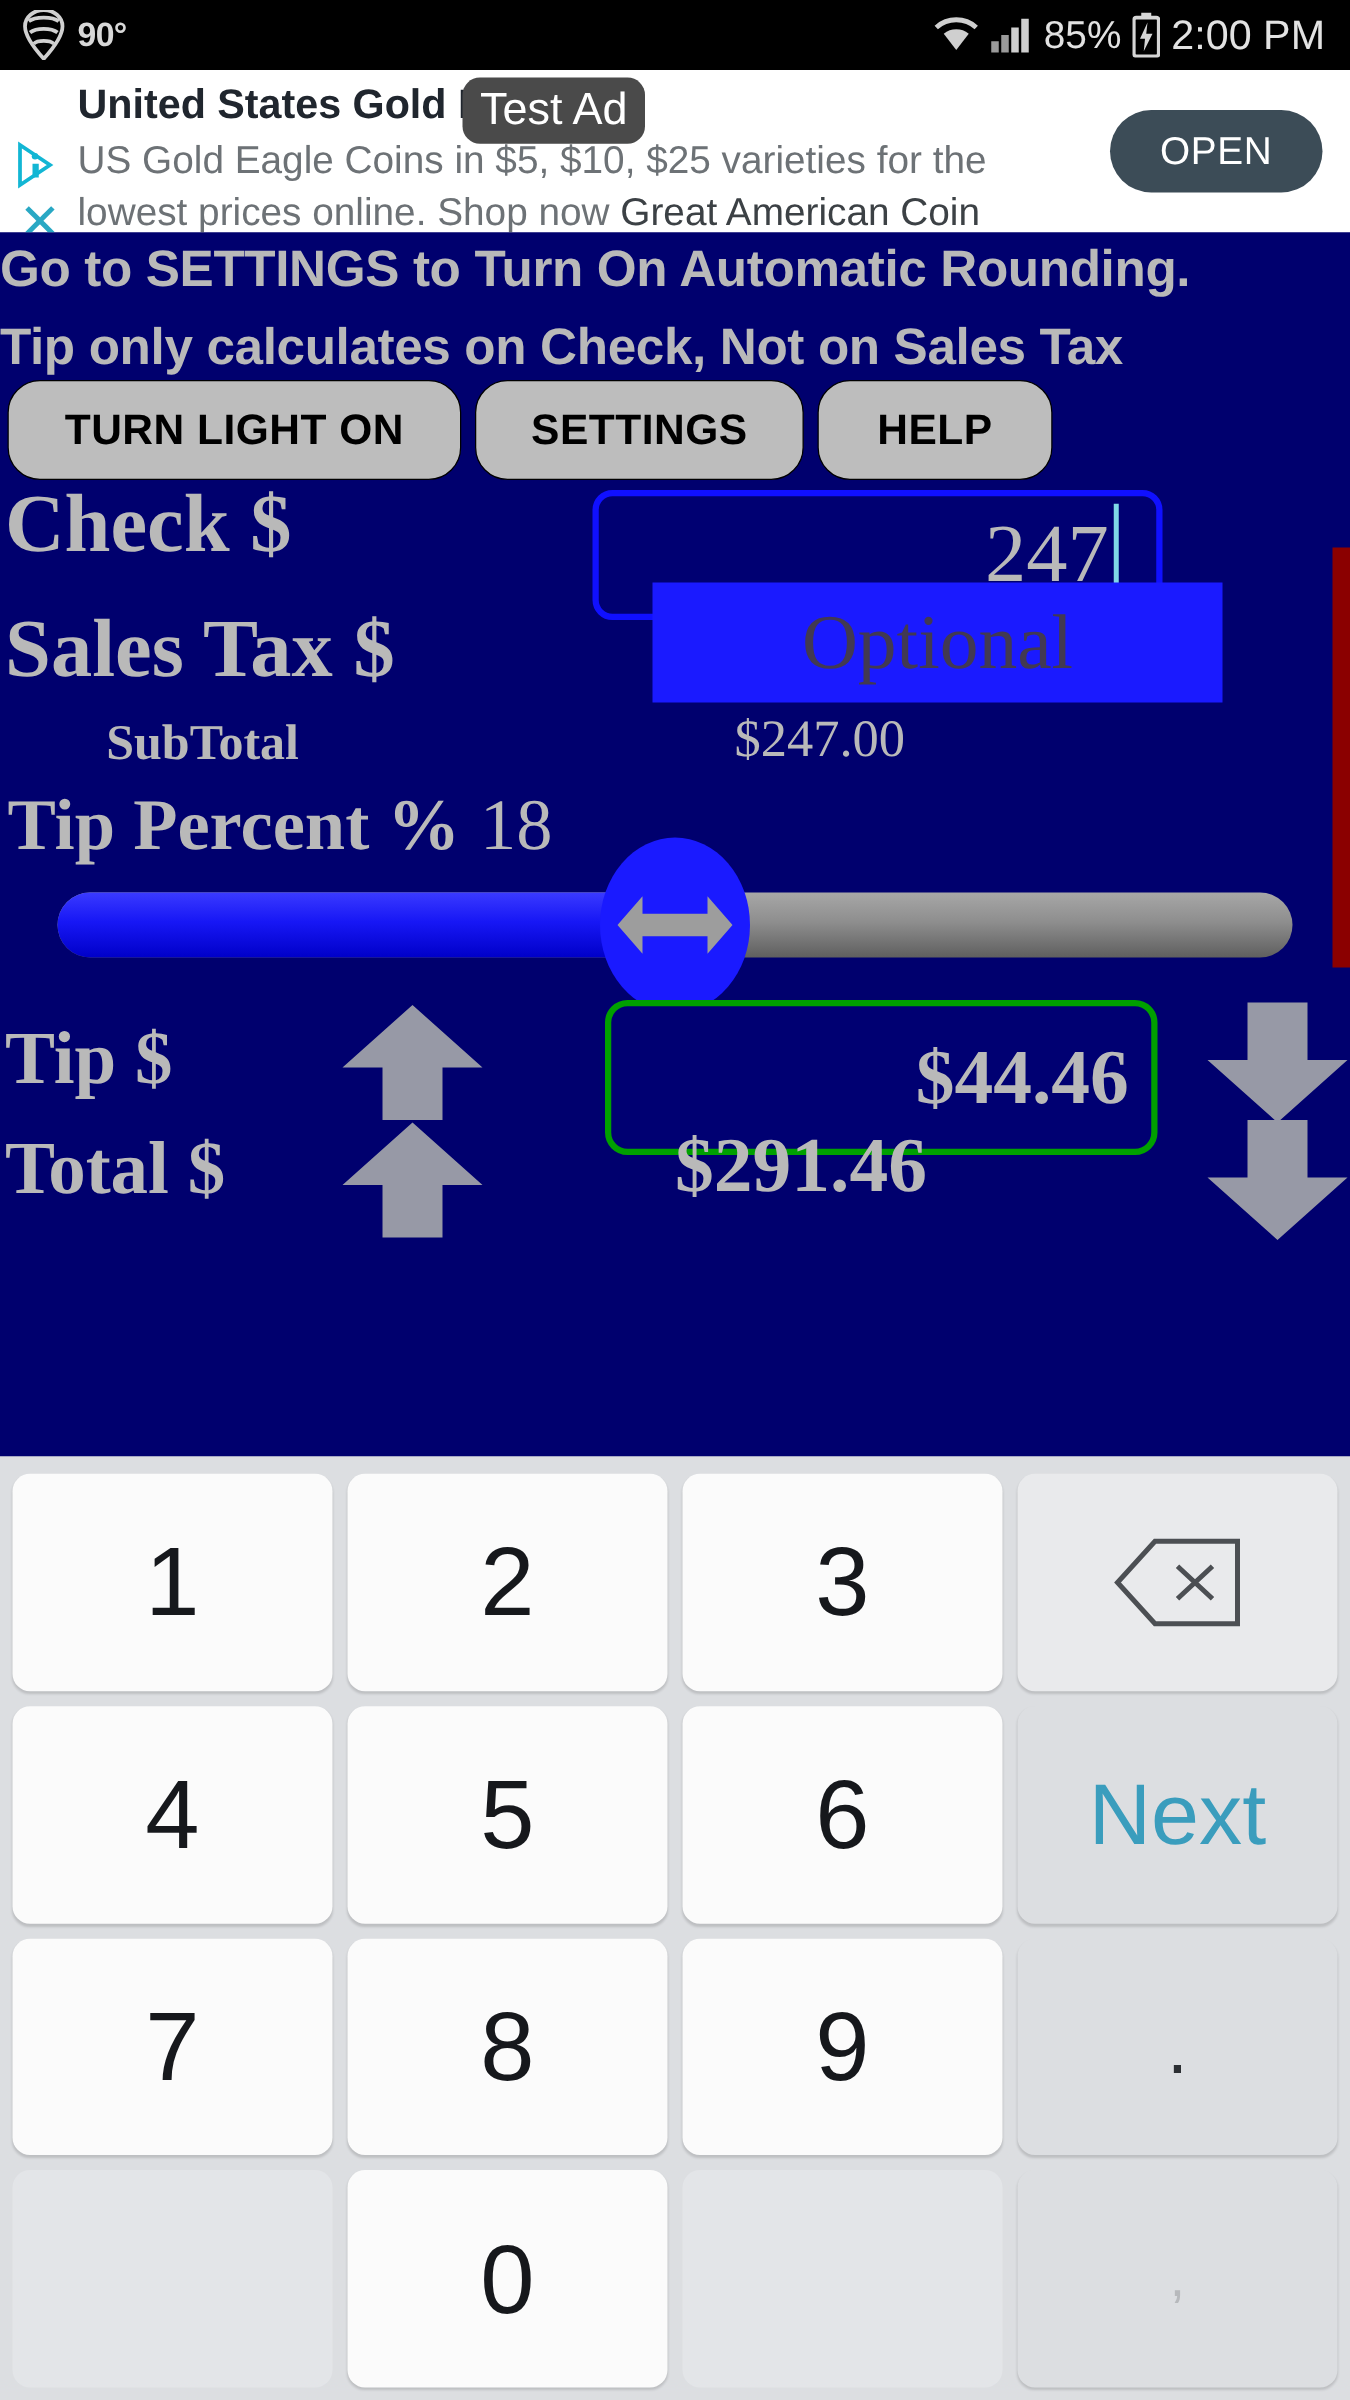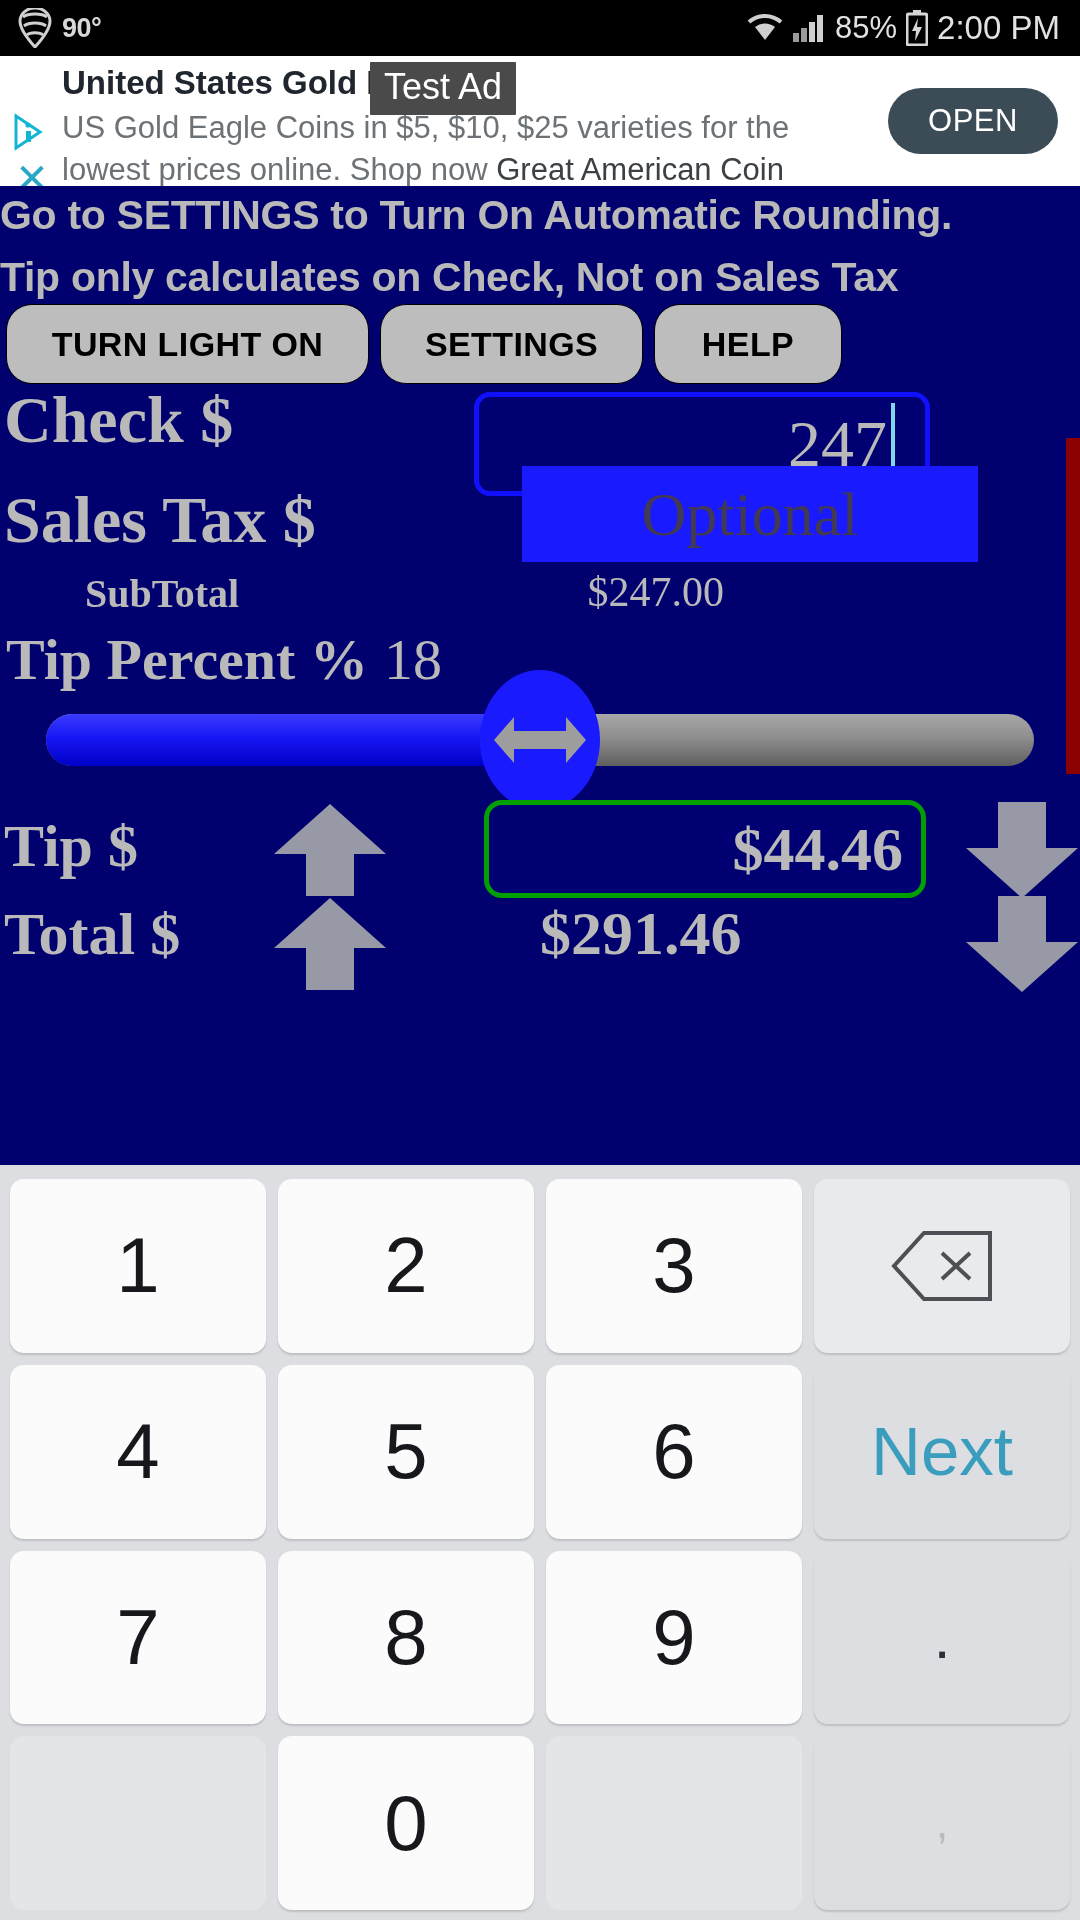--- a/index.html
+++ b/index.html
@@ -43,21 +43,21 @@
   }
   .ad-line2{
     position:absolute; left:62px; top:96px;
     font-size:31px; color:#6d7276; white-space:nowrap;
   }
   .ad-line2 .dark{ color:#3c4145; }
   .ad-badge{
     position:absolute; left:370px; top:6px;
     background:#4a4a4a; color:#fff;
     font-size:36px; padding:4px 14px 8px 14px;
-    border-radius:1px; line-height:1.15;
+    border-radius:14px; line-height:1.15;
   }
   .ad-adchoice{
     position:absolute; left:10px; top:56px; width:42px; height:40px;
   }
   .ad-close{
     position:absolute; left:12px; top:104px; width:40px; height:40px;
     color:#29a8c4; font-size:40px; line-height:36px; text-align:center;
     font-weight:300;
   }
   .ad-open{
@@ -175,21 +175,21 @@
     position:absolute; left:calc(50% - 60px); top:-44px;
     width:120px; height:140px; border-radius:60px/70px;
     background:#1a1aff;
     display:flex; align-items:center; justify-content:center;
   }
 
   
   .lbl-tip{ position:absolute; left:4px; top:626px; font-size:60px; }
   .arrow-up-tip{ position:absolute; left:270px; top:616px; }
   .field-tip{
-    position:absolute; left:484px; top:614px; width:442px; height:98px;
+    position:absolute; left:484px; top:614px; width:442px; height:124px;
     background:#000072; border:5px solid #00a000; border-radius:18px;
     display:flex; align-items:center; justify-content:flex-end;
     padding-right:18px;
   }
   .field-tip .val{
     color:#b9b9b9; font-family:"Liberation Serif", serif;
     font-weight:bold; font-size:62px;
   }
   .arrow-dn-tip{ position:absolute; left:962px; top:614px; }
 

